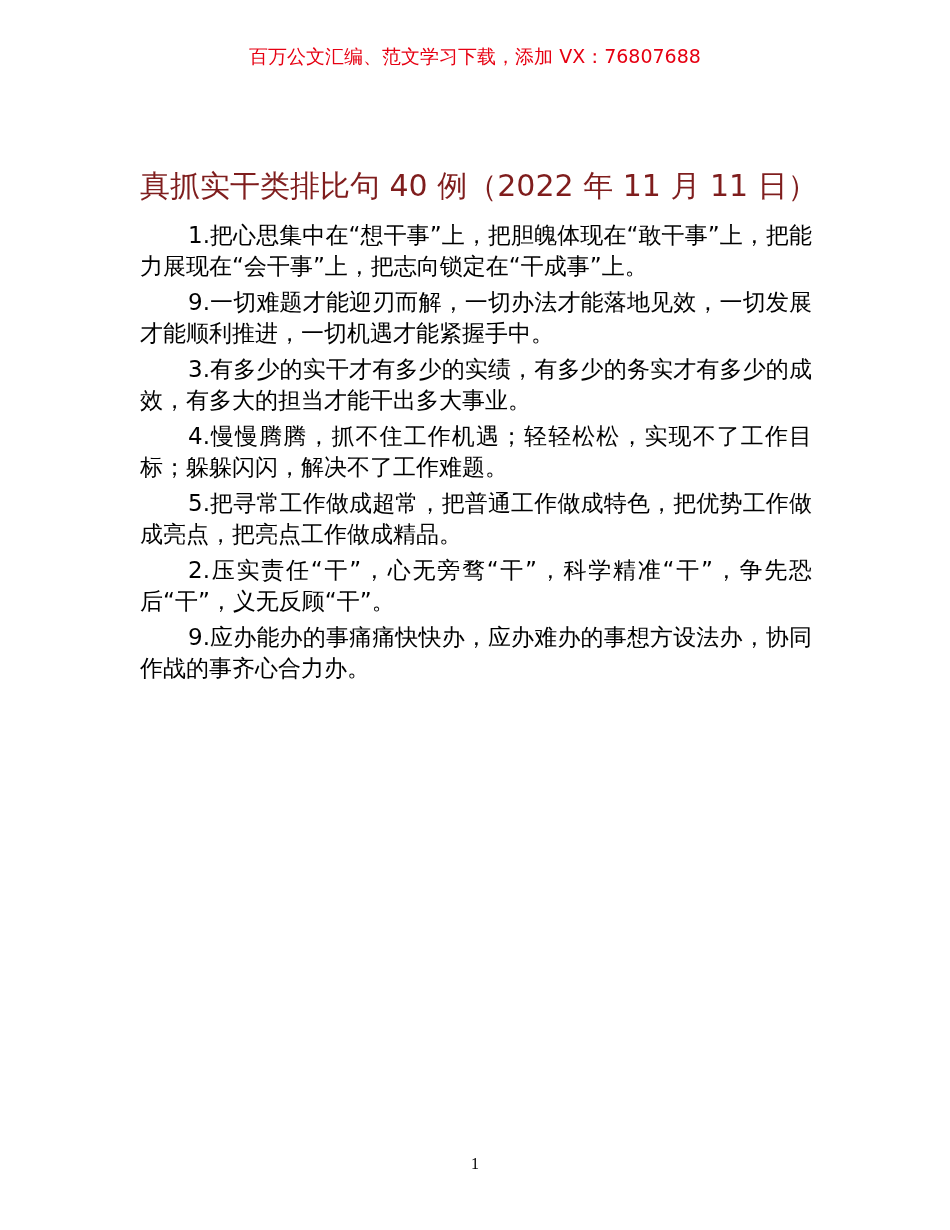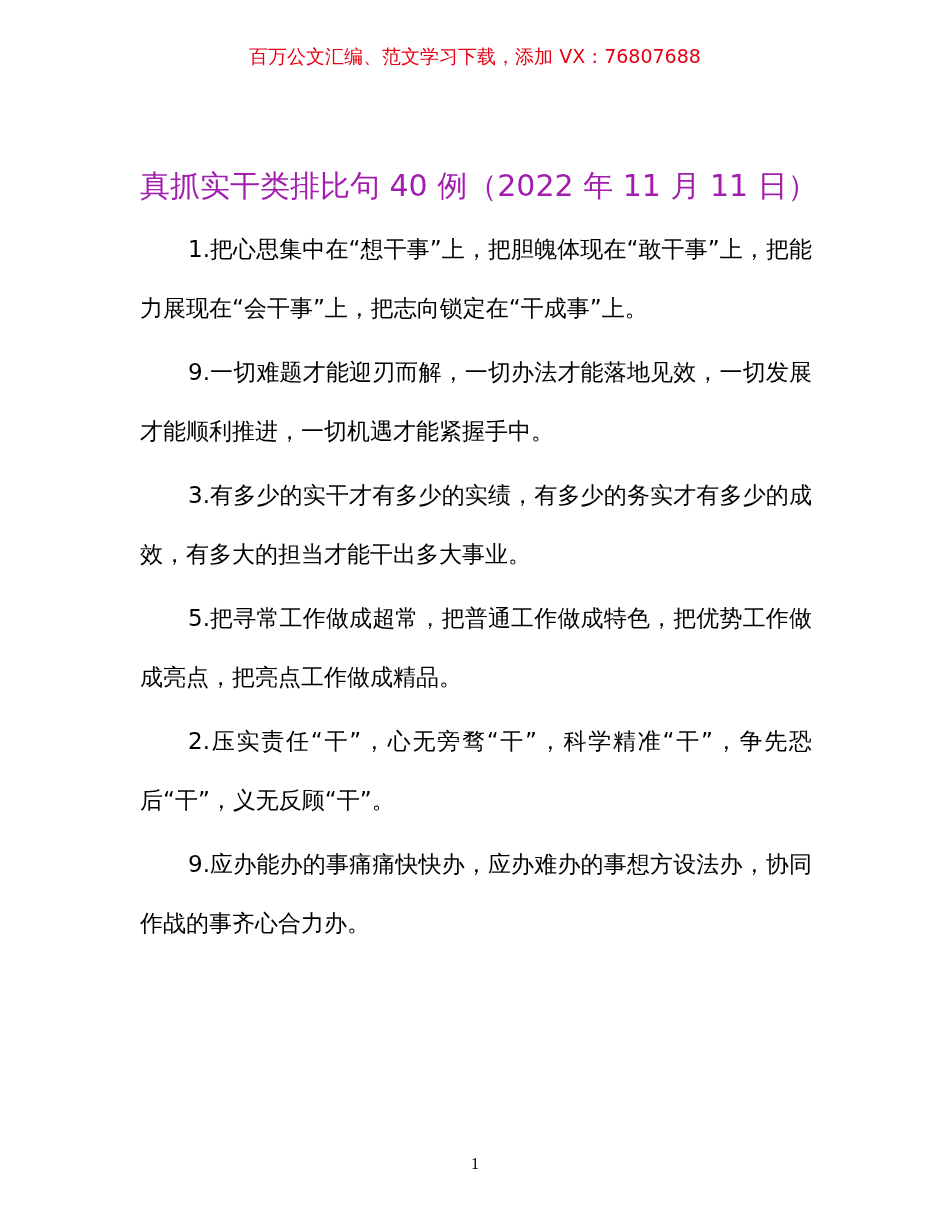--- a/index.html
+++ b/index.html
@@ -1,36 +1,37 @@
 <!DOCTYPE html>
 <html><head>
 <meta charset="utf-8">
 <style>
   html, body { margin: 0; padding: 0; background: #ffffff; }
   body { width: 950px; height: 1230px; position: relative; overflow: hidden;
          font-family: "DejaVu Sans", "Liberation Sans", sans-serif; color: #000; }
   .header { position: absolute; top: 44px; left: 0; width: 950px; text-align: center;
             font-size: 19px; color: #e60012; letter-spacing: 0px; }
   .title { position: absolute; top: 166px; left: 140px; width: 700px;
-           font-size: 30px; color: #a21caf; white-space: nowrap; }
+           font-size: 30px; color: #7f1d1d; white-space: nowrap; }
   .body { position: absolute; top: 220px; left: 140px; width: 672px; }
-  .para { font-size: 23px; line-height: 59px; text-indent: 48px; margin: 0 0 5px 0;
+  .para { font-size: 23px; line-height: 31px; text-indent: 48px; margin: 0 0 5px 0;
           text-align: justify; word-break: break-all; }
   .page-num { position: absolute; top: 1155px; left: 0; width: 950px; text-align: center;
               font-family: "Liberation Serif", serif; font-size: 16px; color: #000; }
 </style>
 </head>
 <body>
 
 <div class="header">百万公文汇编、范文学习下载，添加 VX：76807688</div>
 
 <div class="title">真抓实干类排比句 40 例（2022 年 11 月 11 日）</div>
 
 <div class="body">
   <p class="para">1.把心思集中在“想干事”上，把胆魄体现在“敢干事”上，把能力展现在“会干事”上，把志向锁定在“干成事”上。</p>
   <p class="para">9.一切难题才能迎刃而解，一切办法才能落地见效，一切发展才能顺利推进，一切机遇才能紧握手中。</p>
   <p class="para">3.有多少的实干才有多少的实绩，有多少的务实才有多少的成效，有多大的担当才能干出多大事业。</p>
+  <p class="para">4.慢慢腾腾，抓不住工作机遇；轻轻松松，实现不了工作目标；躲躲闪闪，解决不了工作难题。</p>
   <p class="para">5.把寻常工作做成超常，把普通工作做成特色，把优势工作做成亮点，把亮点工作做成精品。</p>
   <p class="para">2.压实责任“干”，心无旁骛“干”，科学精准“干”，争先恐后“干”，义无反顾“干”。</p>
   <p class="para">9.应办能办的事痛痛快快办，应办难办的事想方设法办，协同作战的事齐心合力办。</p>
 </div>
 
 <div class="page-num">1</div>
 
 </body></html>

